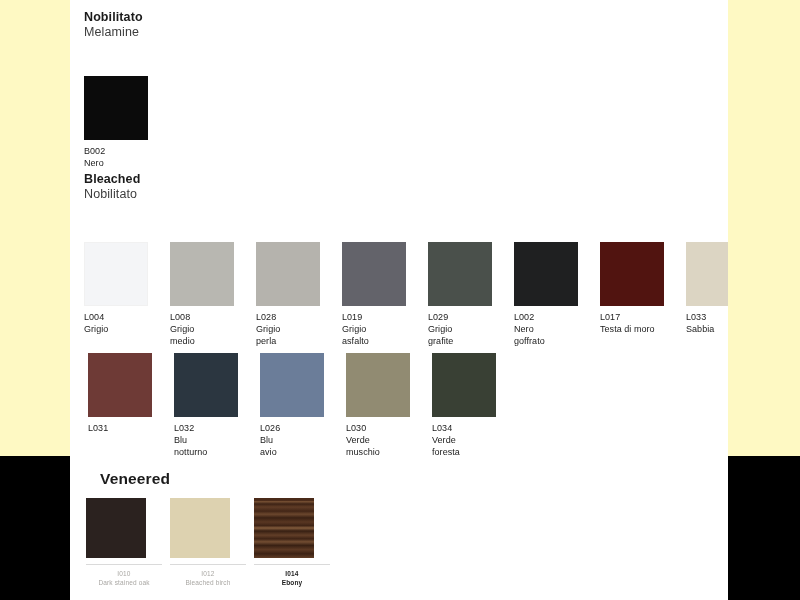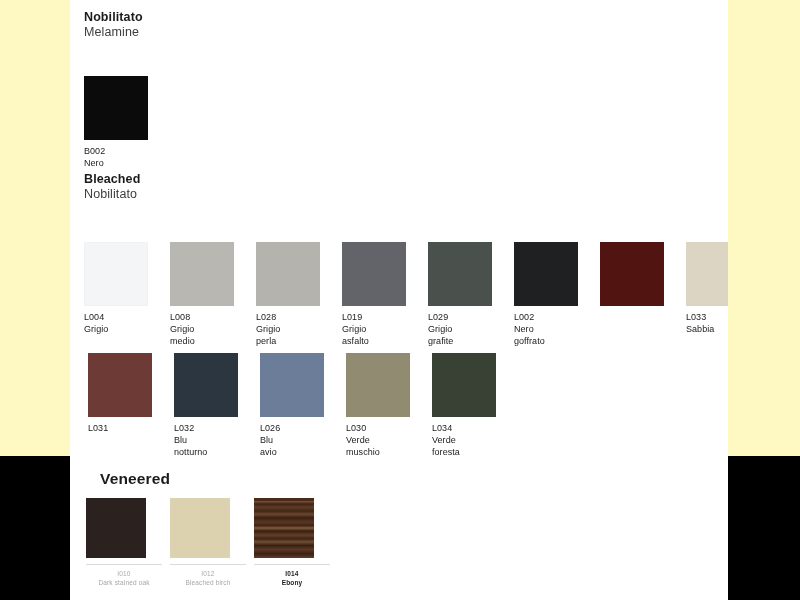--- a/index.html
+++ b/index.html
@@ -209,20 +209,24 @@
       <div class="swatch-cell">
         <span class="chip" style="background:#1f2021;"></span>
         <div class="cap">
           <span class="code">L002</span>
           <span class="name">Nero
 goffrato</span>
         </div>
       </div>
       <div class="swatch-cell">
         <span class="chip" style="background:#511410;"></span>
+        <div class="cap">
+          <span class="code">L017</span>
+          <span class="name">Testa di moro</span>
+        </div>
       </div>
       <div class="swatch-cell">
         <span class="chip" style="background:#dcd5c3;"></span>
         <div class="cap">
           <span class="code">L033</span>
           <span class="name">Sabbia</span>
         </div>
       </div>
     </div>
 

